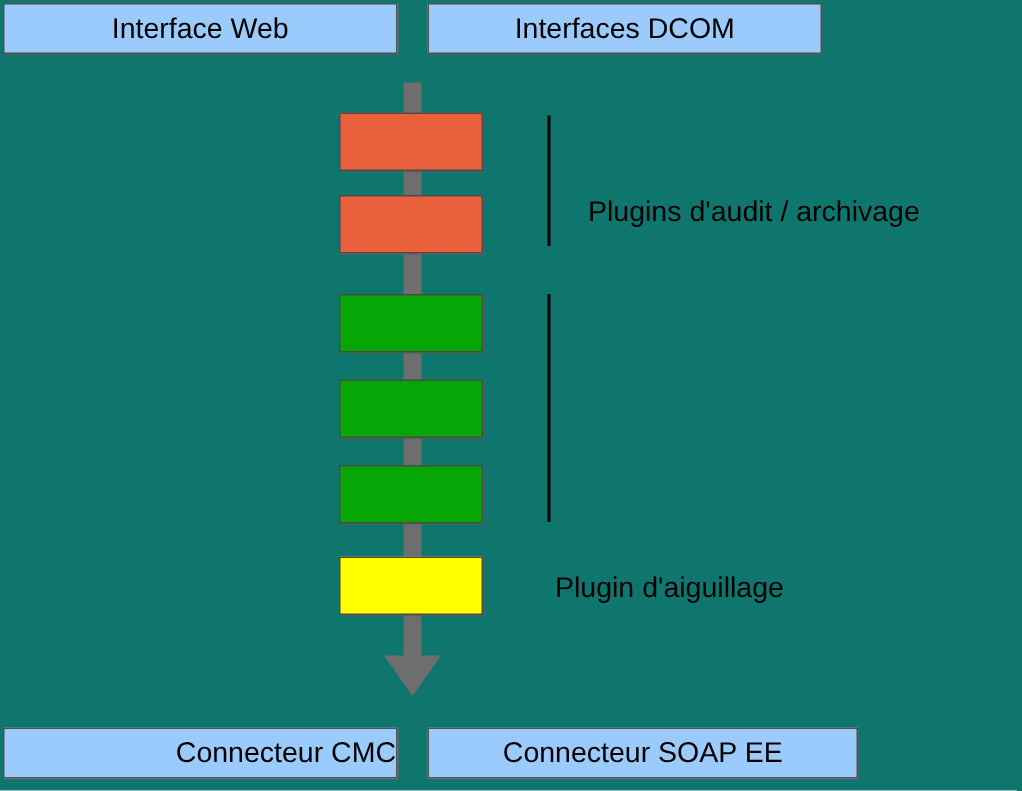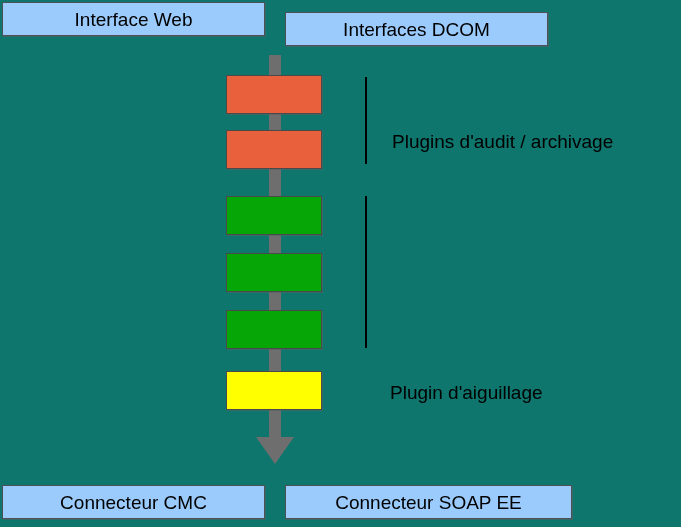--- a/index.html
+++ b/index.html
@@ -71,21 +71,21 @@
 </style>
 </head>
 <body>
 
 <div id="canvas">
 
   <div class="node io-box" style="left:2px; top:2px; width:263px; height:34px;">
     <span>Interface Web</span>
   </div>
 
-  <div class="node io-box" style="left:285px; top:12px; width:263px; height:34px;">
+  <div class="node io-box" style="left:285px; top:2px; width:263px; height:34px;">
     <span>Interfaces DCOM</span>
   </div>
 
   <div class="shaft" style="left:269px; top:55px; width:12px; height:385px;"></div>
   <div class="arrow-head" style="left:256px; top:437px;"></div>
 
   <div class="node plugin-box plugin-audit" style="left:226px; top:75px; width:96px; height:39px;">
     <span></span>
   </div>
   <div class="node plugin-box plugin-audit" style="left:226px; top:130px; width:96px; height:39px;">
@@ -103,23 +103,23 @@
   </div>
   <div class="node plugin-box plugin-control" style="left:226px; top:310px; width:96px; height:39px;">
     <span></span>
   </div>
 
   <div class="bracket" style="left:365px; top:196px; height:152px;"></div>
 
   <div class="node plugin-box plugin-switch" style="left:226px; top:371px; width:96px; height:39px;">
     <span></span>
   </div>
-  <div class="group-label" style="left:390px; top:383px;">Plugin d'aiguillage</div>
+  <div class="group-label" style="left:370px; top:383px;">Plugin d'aiguillage</div>
 
-  <div class="node io-box" style="left:2px; top:485px; width:263px; height:34px;">
+  <div class="node io-box" style="left:2px; top:485px; width:263px; height:34px;justify-content:flex-end;">
     <span>Connecteur CMC</span>
   </div>
 
   <div class="node io-box" style="left:285px; top:485px; width:287px; height:34px;">
     <span>Connecteur SOAP EE</span>
   </div>
 
 </div>
 
 </body></html>

